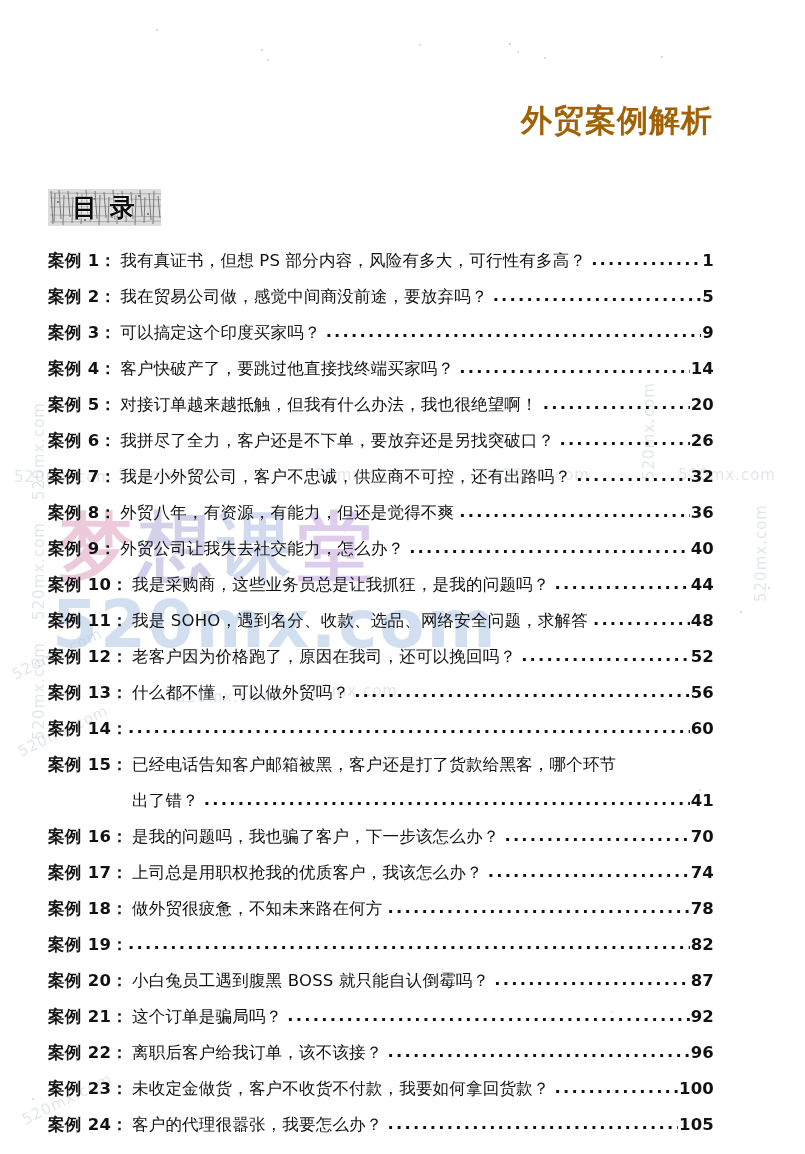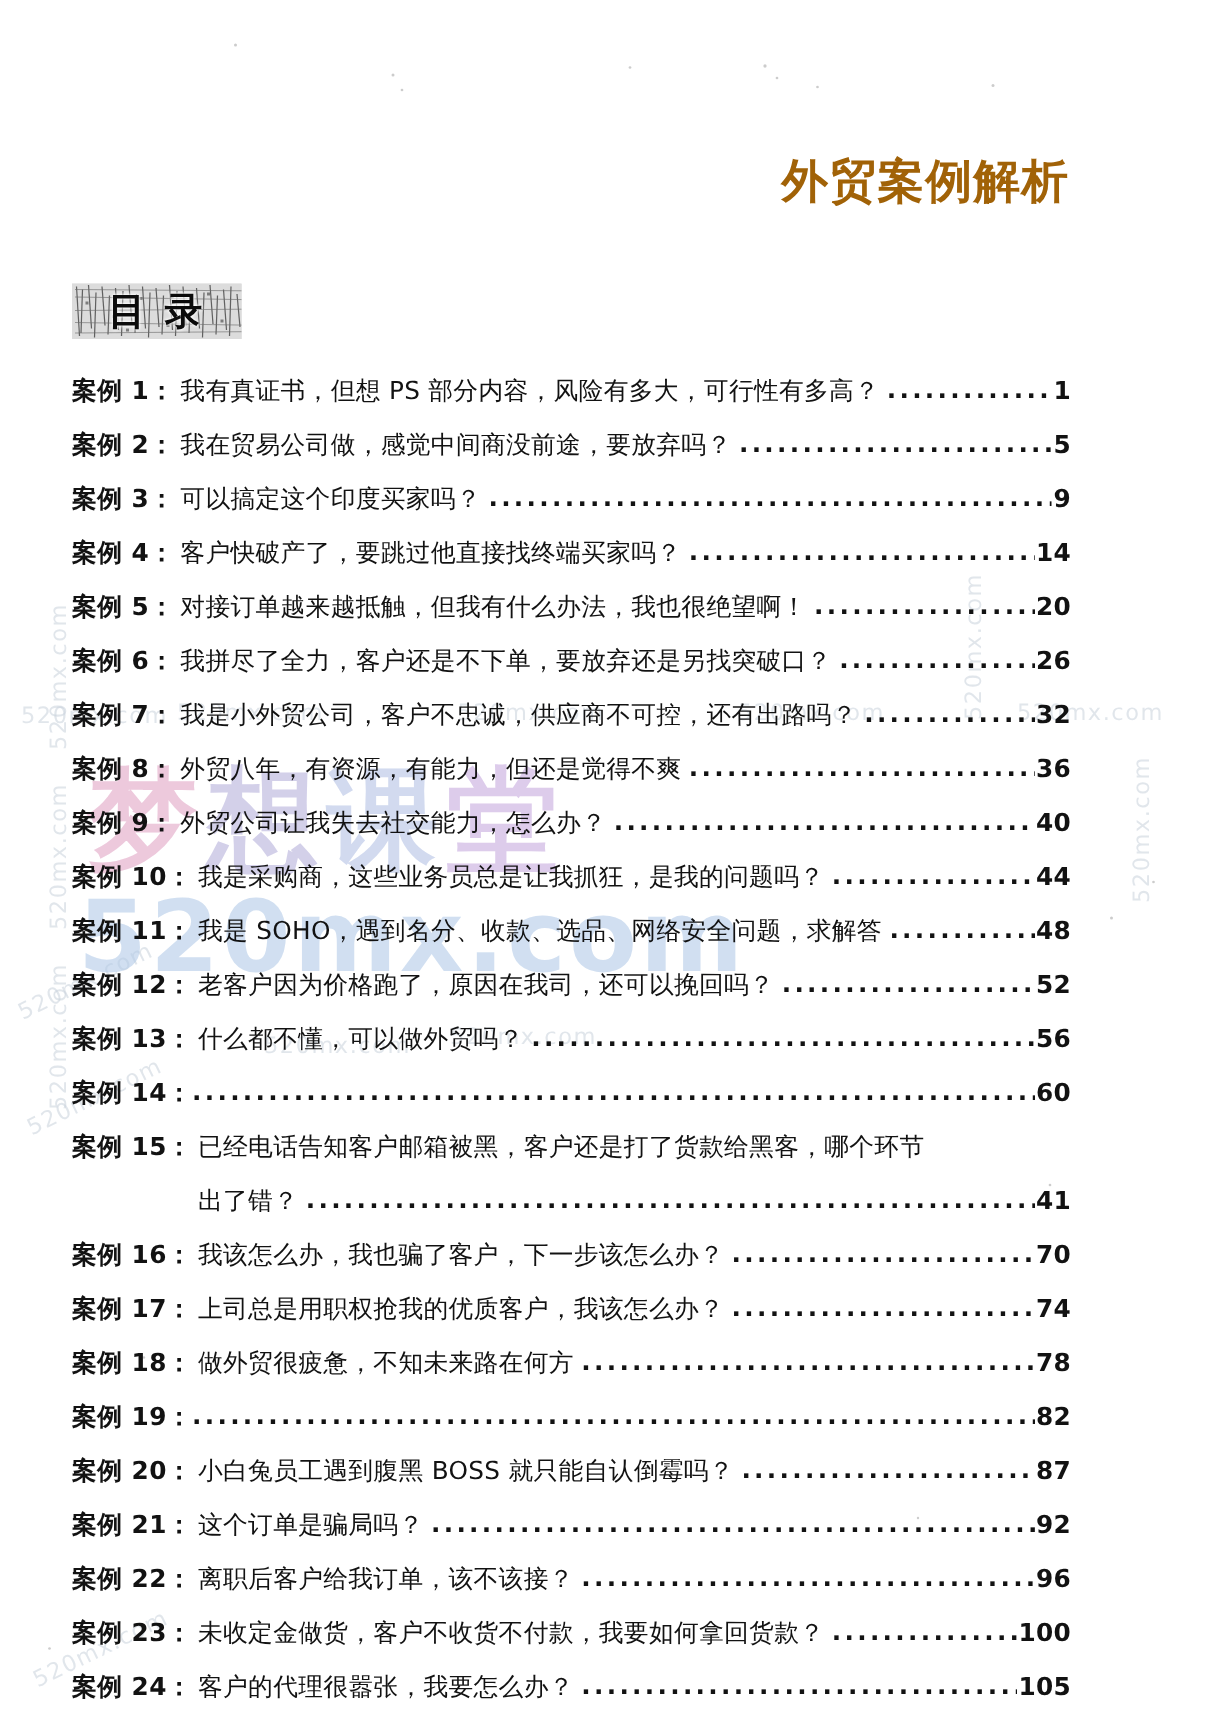--- a/index.html
+++ b/index.html
@@ -374,21 +374,21 @@
           <span class="leader"></span>
         </div>
         <div class="toc-entry cont">
           <span class="case-label">案例 15：</span>
           <span class="case-title">出了错？</span>
           <span class="leader">......................................................................................................................</span>
           <span class="page-num">41</span>
         </div>
         <div class="toc-entry">
           <span class="case-label">案例 16：</span>
-          <span class="case-title">我该怎么办，我也骗了客户，下一步该怎么办？</span>
+          <span class="case-title">是我的问题吗，我也骗了客户，下一步该怎么办？</span>
           <span class="leader">......................................................................................................................</span>
           <span class="page-num">70</span>
         </div>
         <div class="toc-entry">
           <span class="case-label">案例 17：</span>
           <span class="case-title">上司总是用职权抢我的优质客户，我该怎么办？</span>
           <span class="leader">......................................................................................................................</span>
           <span class="page-num">74</span>
         </div>
         <div class="toc-entry">

